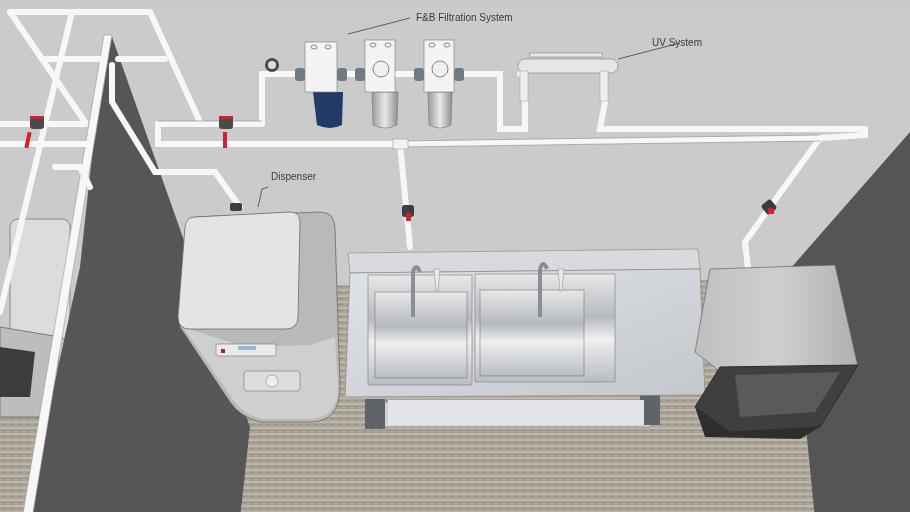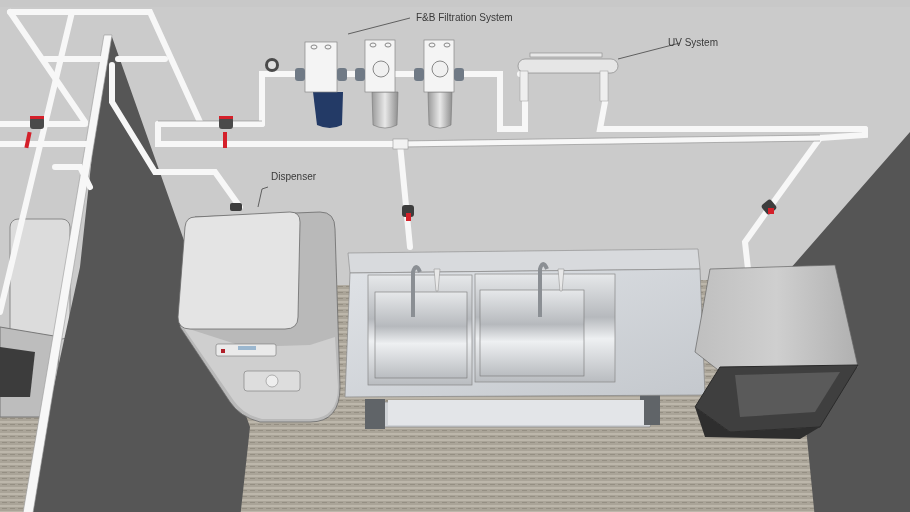--- a/index.html
+++ b/index.html
@@ -173,15 +173,15 @@
 
   <g>
     <polygon points="710,262 835,258 858,360 740,380 695,345" fill="url(#icebox)" stroke="#666" stroke-width="0.7"></polygon>
     <polygon points="720,360 858,358 820,420 730,425 695,400" fill="#3f3f3f" stroke="#2a2a2a"></polygon>
     <polygon points="735,368 840,365 815,405 740,410" fill="#5a5a5a"></polygon>
     <polygon points="695,400 730,425 820,420 800,432 705,430" fill="#2e2e2e"></polygon>
   </g>
 </svg>
 
 <div class="label" style="left:416px;top:5px;">F&amp;B Filtration System</div>
-<div class="label" style="left:668px;top:30px;">UV System</div>
+<div class="label" style="left:652px;top:30px;">UV System</div>
 <div class="label" style="left:271px;top:164px;">Dispenser</div>
 </div>
 
 </body></html>

